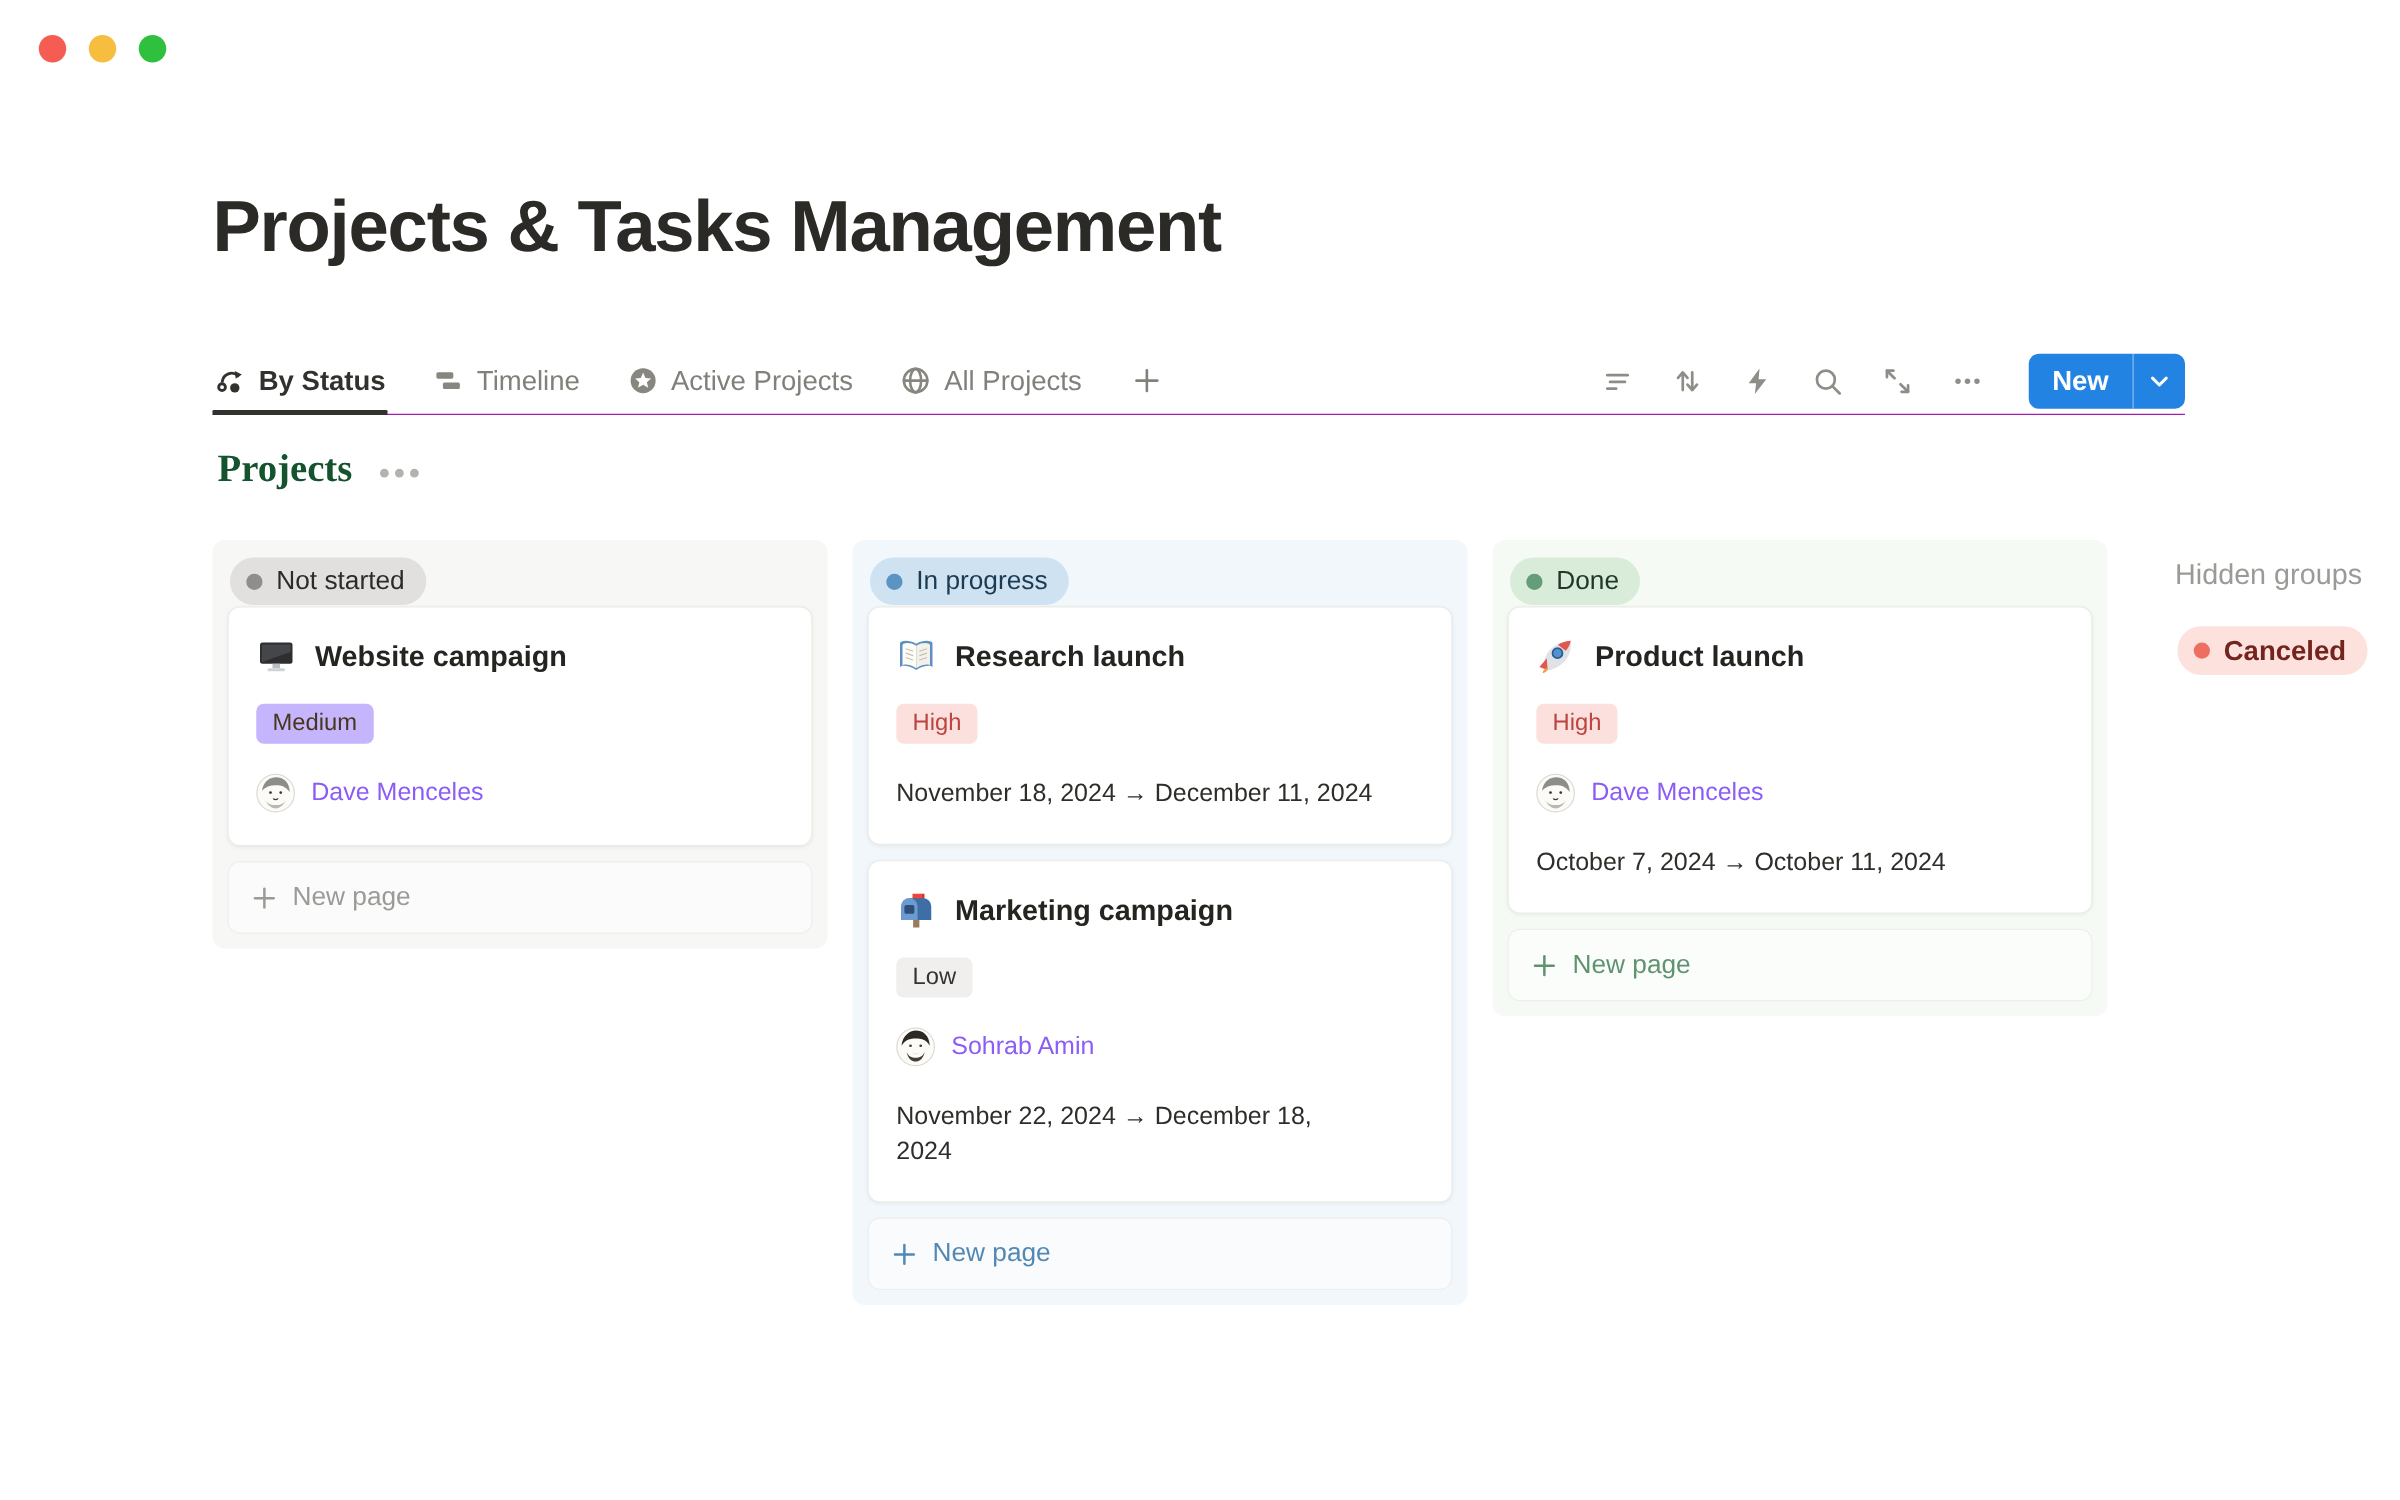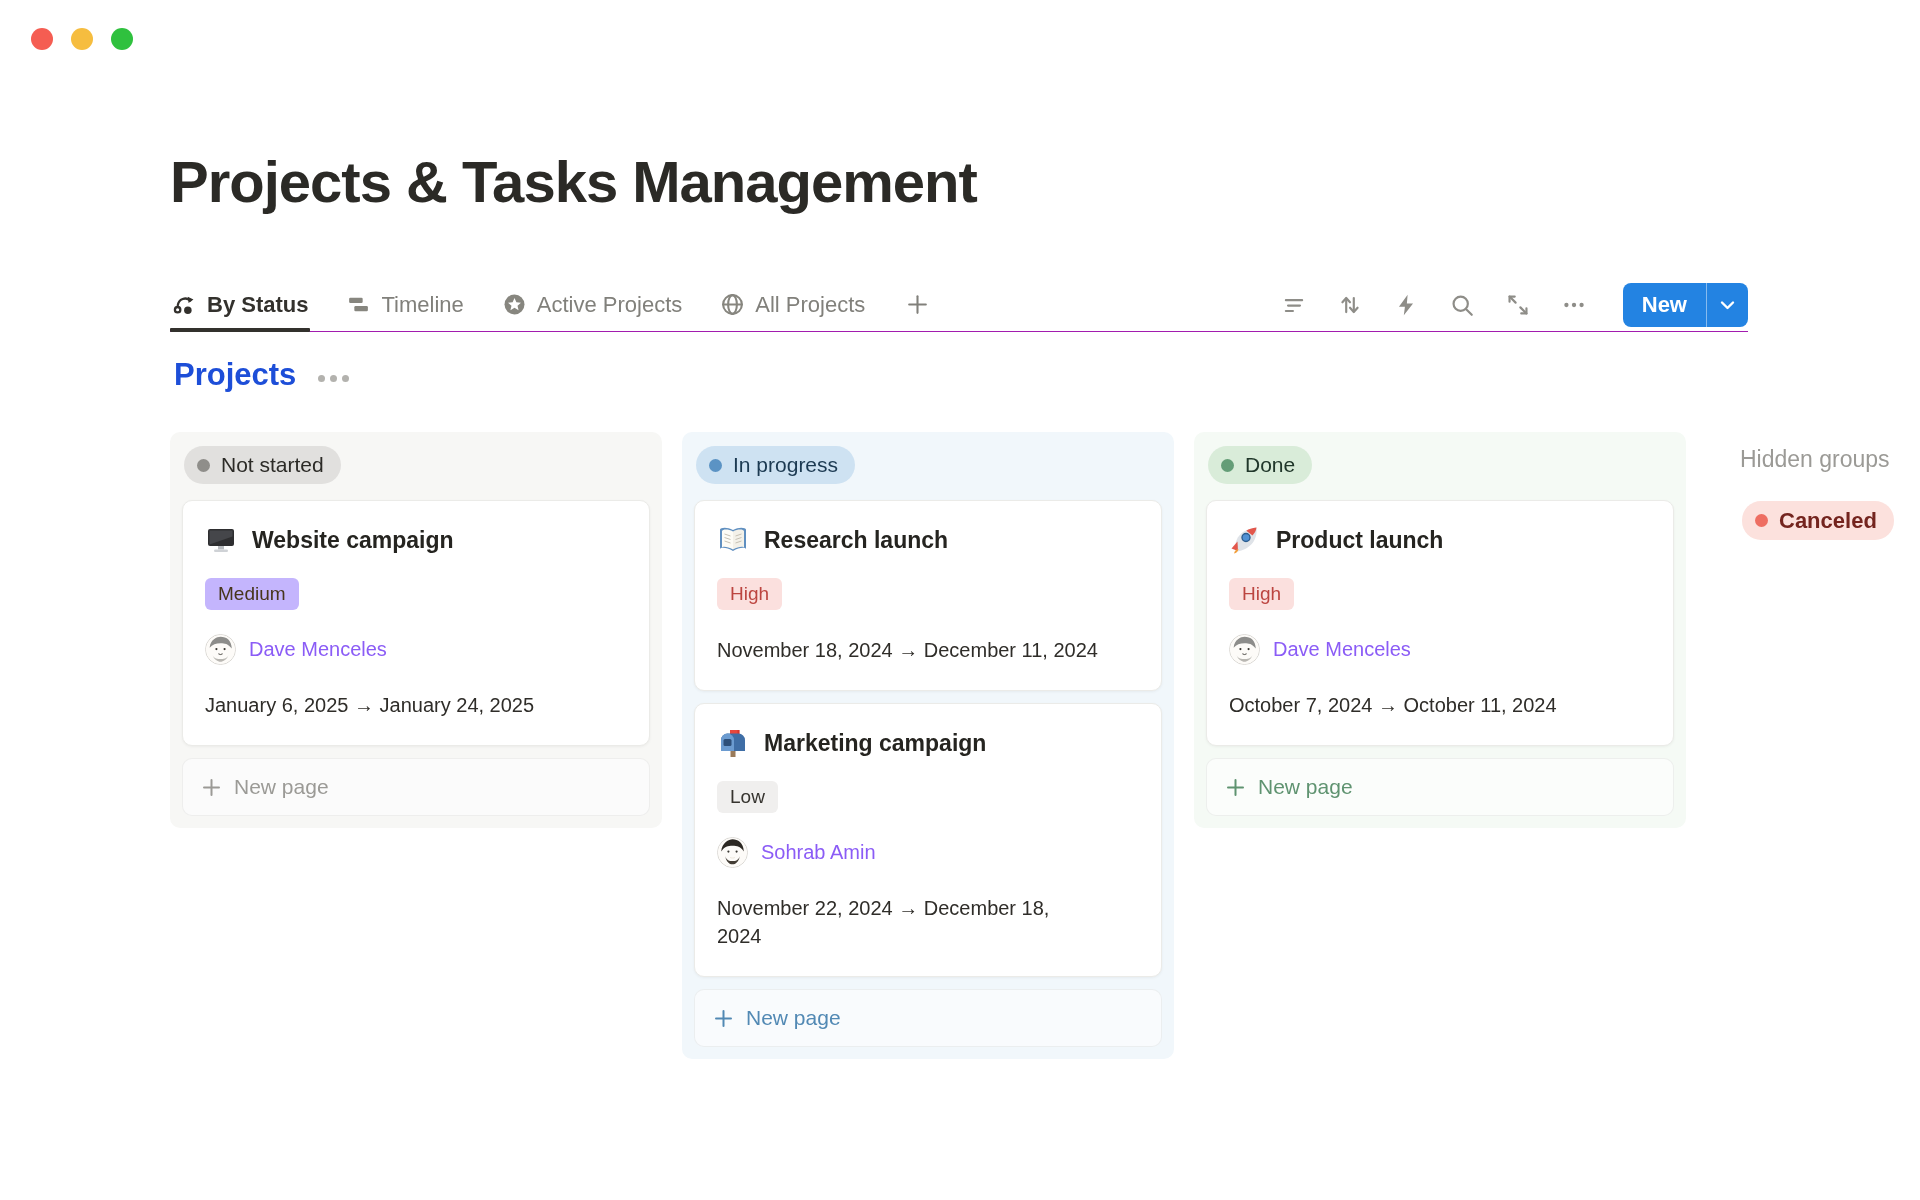--- a/index.html
+++ b/index.html
@@ -30,31 +30,31 @@
   .tbicon { display:flex; align-items:center; cursor:pointer; }
   .tbicon svg { width:26px; height:26px; }
   .stroke-ic { stroke:#8e8d88; stroke-width:2; fill:none; stroke-linecap:round; stroke-linejoin:round; }
 
   .new-btn { display:flex; align-items:stretch; height:44px; background:#2383e2; border-radius:8px; color:#fff; overflow:hidden; margin-left:6px; cursor:pointer; }
   .new-btn-label { display:flex; align-items:center; padding:0 19px; font-size:22px; font-weight:700; }
   .new-btn-chev { display:flex; align-items:center; padding:0 13px; border-left:1px solid rgba(255,255,255,.45); }
 
   
   .section-head { position:absolute; top:357px; left:4px; display:flex; align-items:center; gap:22px; }
-  .section-title { font-size:31px; font-weight:700; color:#1d4ed8; }
+  .section-title { font-size:31px; font-weight:700; color:#14532d;font-family:Liberation Serif, serif; }
   .section-more { display:flex; gap:5px; cursor:pointer; padding-top:6px; }
   .section-more i { width:7px; height:7px; border-radius:50%; background:#b3b2ae; }
 
   
   .board { position:absolute; top:432px; left:0; display:flex; align-items:flex-start; }
   .column { width:492px; border-radius:10px; padding:12px; flex:none; }
   .column + .column { margin-left:20px; }
   .col-gray{ background:#f7f7f5; } .col-blue{ background:#f1f7fb; } .col-green{ background:#f5faf5; }
 
-  .group-pill { display:inline-flex; align-items:center; gap:11px; height:38px; padding:0 17px 0 13px; border-radius:19px; font-size:21px; font-weight:500; margin:2px 0 16px 2px; cursor:pointer; white-space:nowrap; }
+  .group-pill { display:inline-flex; align-items:center; gap:11px; height:38px; padding:0 17px 0 13px; border-radius:19px; font-size:21px; font-weight:500; margin:2px 0 1px 2px; cursor:pointer; white-space:nowrap; }
   .gp-dot { width:13px; height:13px; border-radius:50%; flex:none; }
   .gp-gray { background:#e1e0de; color:#2c2b27; } .gp-gray .gp-dot { background:#8f8e8a; }
   .gp-blue { background:#cee2f2; color:#1c3a52; } .gp-blue .gp-dot { background:#5b93c4; }
   .gp-green{ background:#d9ecd9; color:#20372a; } .gp-green .gp-dot{ background:#649d77; }
   .gp-red  { background:#fce1dd; color:#74241e; font-weight:600; } .gp-red .gp-dot { background:#ee6e62; }
 
   .card { background:#fff; border:1px solid #ebebe8; border-radius:10px; box-shadow:0 1px 3px rgba(15,15,15,.05); padding:23px 22px 26px; margin-bottom:12px; cursor:pointer; }
   .card-title { display:flex; align-items:center; gap:15px; font-size:23px; font-weight:600; color:#252420; }
   .card-title svg { width:32px; height:32px; flex:none; }
   .prio { display:inline-block; margin-top:22px; padding:5px 13px; border-radius:6px; font-size:19px; }
@@ -238,21 +238,20 @@
                   <circle cx="16" cy="16" r="16" fill="#fdfbf8"></circle>
                   <path d="M4 14 C5 5,12 2,16 2 C23 2,28 6,28.5 15 C24 9.5,21 9,16 9 C11 9,7 10.5,4 14 Z" fill="#8d8d8b"></path>
                   <path d="M7 22 C9 27,13 29.5,16 29.5 C19 29.5,23 27,25 22 C23 26,19 26.5,16 26.5 C13 26.5,9 26,7 22 Z" fill="#b9b7b2"></path>
                   <circle cx="11.5" cy="15.5" r="1.2" fill="#3a3833"></circle>
                   <circle cx="20.5" cy="15.5" r="1.2" fill="#3a3833"></circle>
                   <path d="M14 21 q2 1.4 4 0" stroke="#3a3833" stroke-width="1" fill="none" stroke-linecap="round"></path>
                 </svg>
             </span>
             <span>Dave Menceles</span>
           </div>
-          <div class="dates">January 6, 2025 → January 24, 2025</div>
         </div>
 
         <div class="new-page np-gray">
           <svg width="21" height="21" viewBox="0 0 21 21" class="np-plus">
               <line x1="10.5" y1="3" x2="10.5" y2="18"></line>
               <line x1="3" y1="10.5" x2="18" y2="10.5"></line>
             </svg>
           <span>New page</span>
         </div>
       </div>

